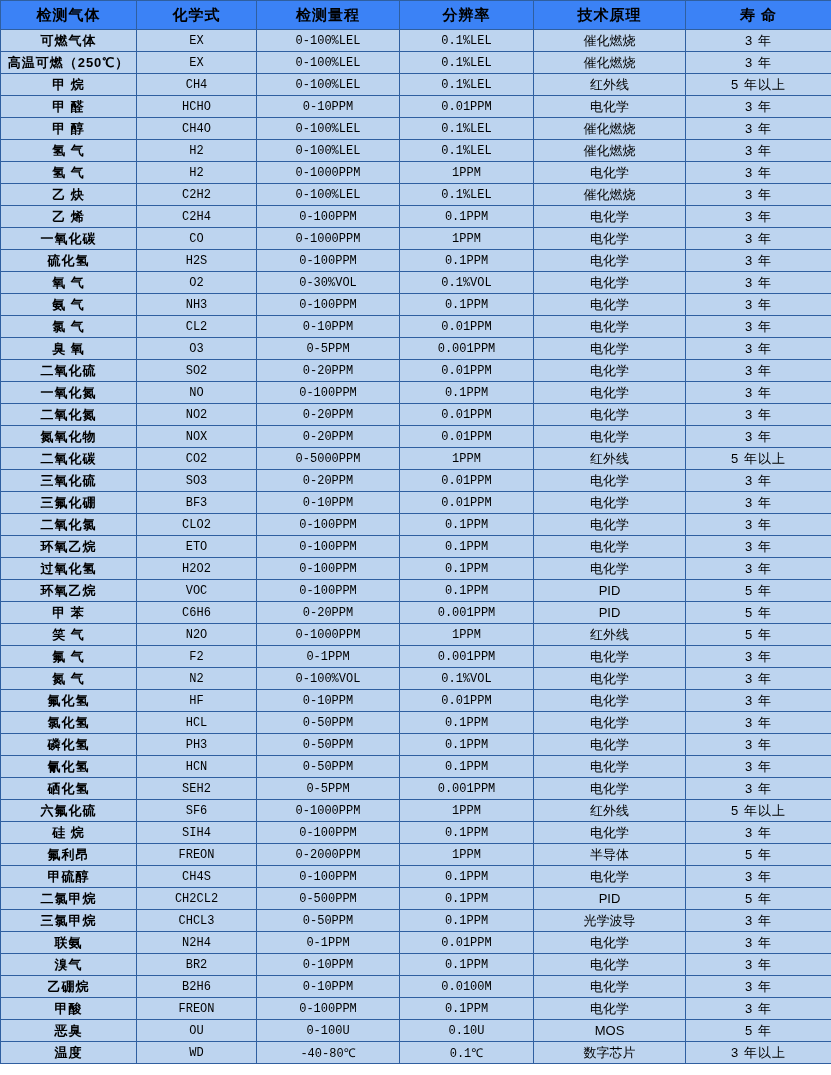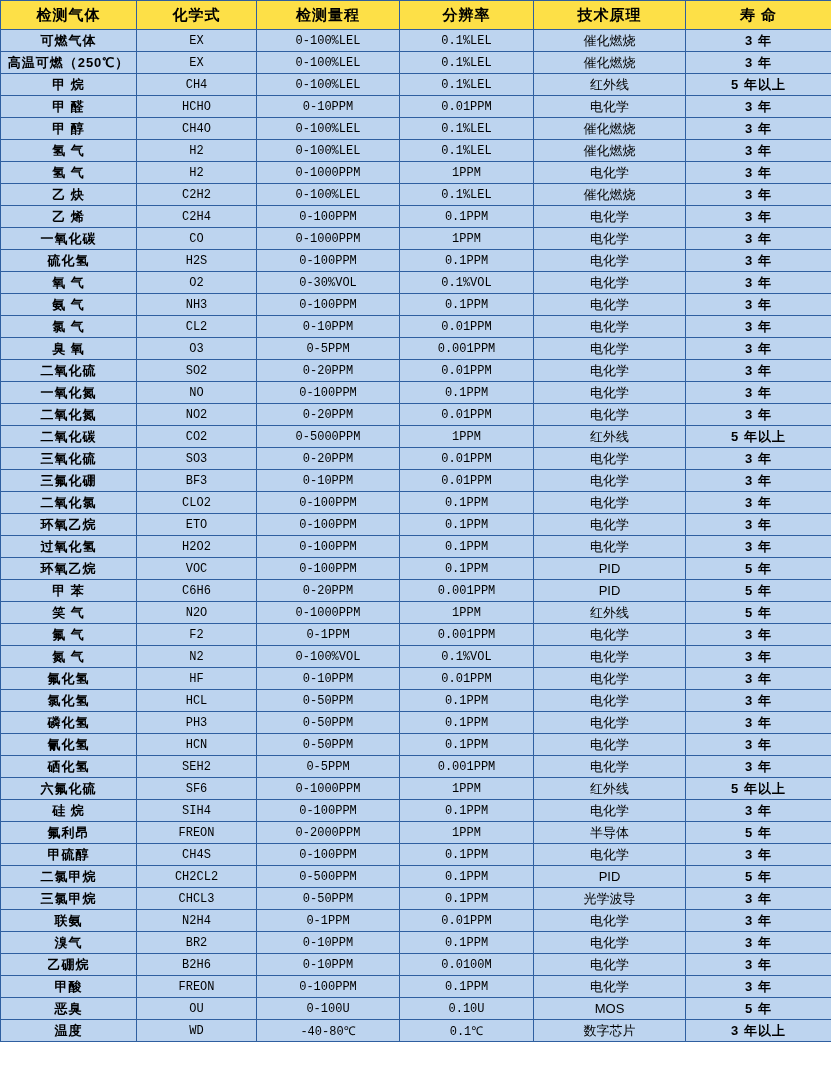--- a/index.html
+++ b/index.html
@@ -29,21 +29,21 @@
   #gas-table td {
     border: 1px solid #2f5fa0;
     text-align: center;
     vertical-align: middle;
     color: #000000;
     padding: 0;
     overflow: hidden;
     white-space: nowrap;
   }
   #gas-table thead th {
-    background: #fde047;
+    background: #3b82f6;
     height: 28px;
     font-size: 15px;
     font-weight: bold;
     letter-spacing: 1px;
   }
   #gas-table tbody td {
     background: #bdd4ef;
     height: 21px;
     font-size: 13px;
     font-weight: normal;
@@ -54,21 +54,20 @@
   }
   #gas-table tbody td.formula,
   #gas-table tbody td.range,
   #gas-table tbody td.res {
     font-family: "Liberation Mono", monospace;
     font-size: 12px;
     letter-spacing: 0px;
   }
   #gas-table tbody td.life {
     letter-spacing: 1px;
-    font-weight: bold;
   }
 </style>
 </head>
 <body>
 
 <table id="gas-table">
   <colgroup>
     <col class="c0">
       <col class="c1">
       <col class="c2">
@@ -225,20 +224,28 @@
       </tr>
       <tr>
         <td class="name">二氧化氮</td>
         <td class="formula">NO2</td>
         <td class="range">0-20PPM</td>
         <td class="res">0.01PPM</td>
         <td class="principle">电化学</td>
         <td class="life">3 年</td>
       </tr>
       <tr>
+        <td class="name">氮氧化物</td>
+        <td class="formula">NOX</td>
+        <td class="range">0-20PPM</td>
+        <td class="res">0.01PPM</td>
+        <td class="principle">电化学</td>
+        <td class="life">3 年</td>
+      </tr>
+      <tr>
         <td class="name">二氧化碳</td>
         <td class="formula">CO2</td>
         <td class="range">0-5000PPM</td>
         <td class="res">1PPM</td>
         <td class="principle">红外线</td>
         <td class="life">5 年以上</td>
       </tr>
       <tr>
         <td class="name">三氧化硫</td>
         <td class="formula">SO3</td>

